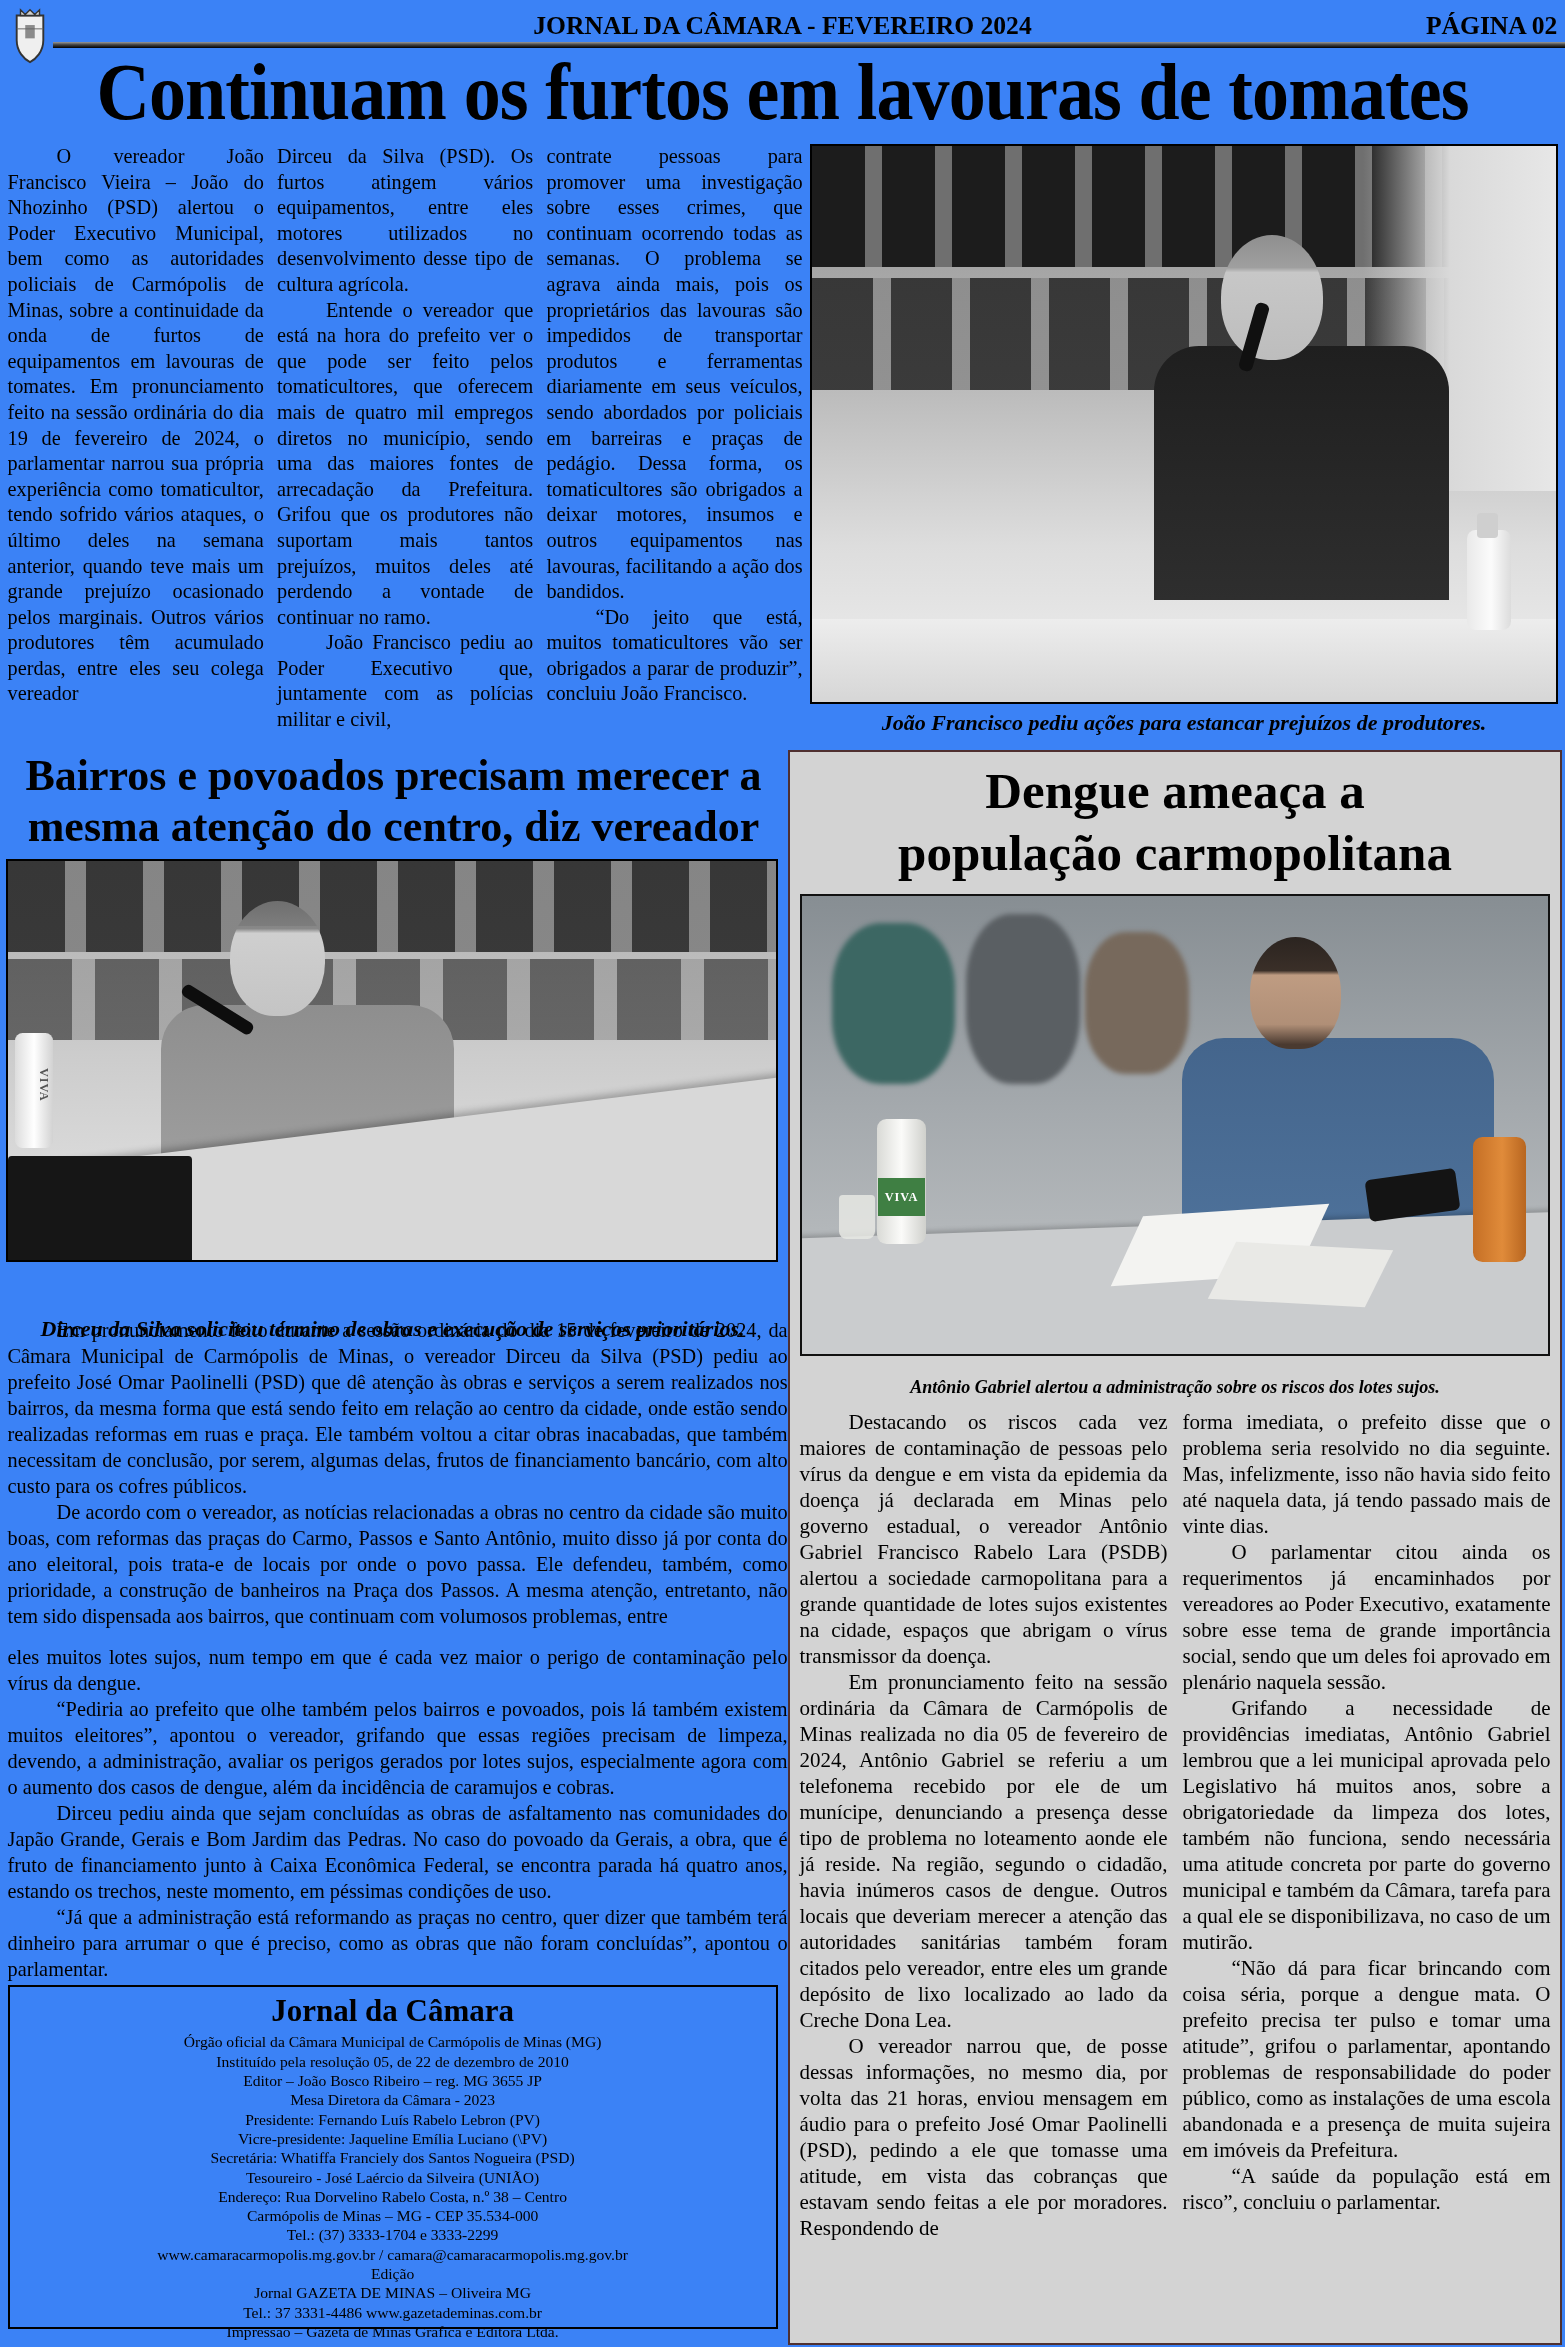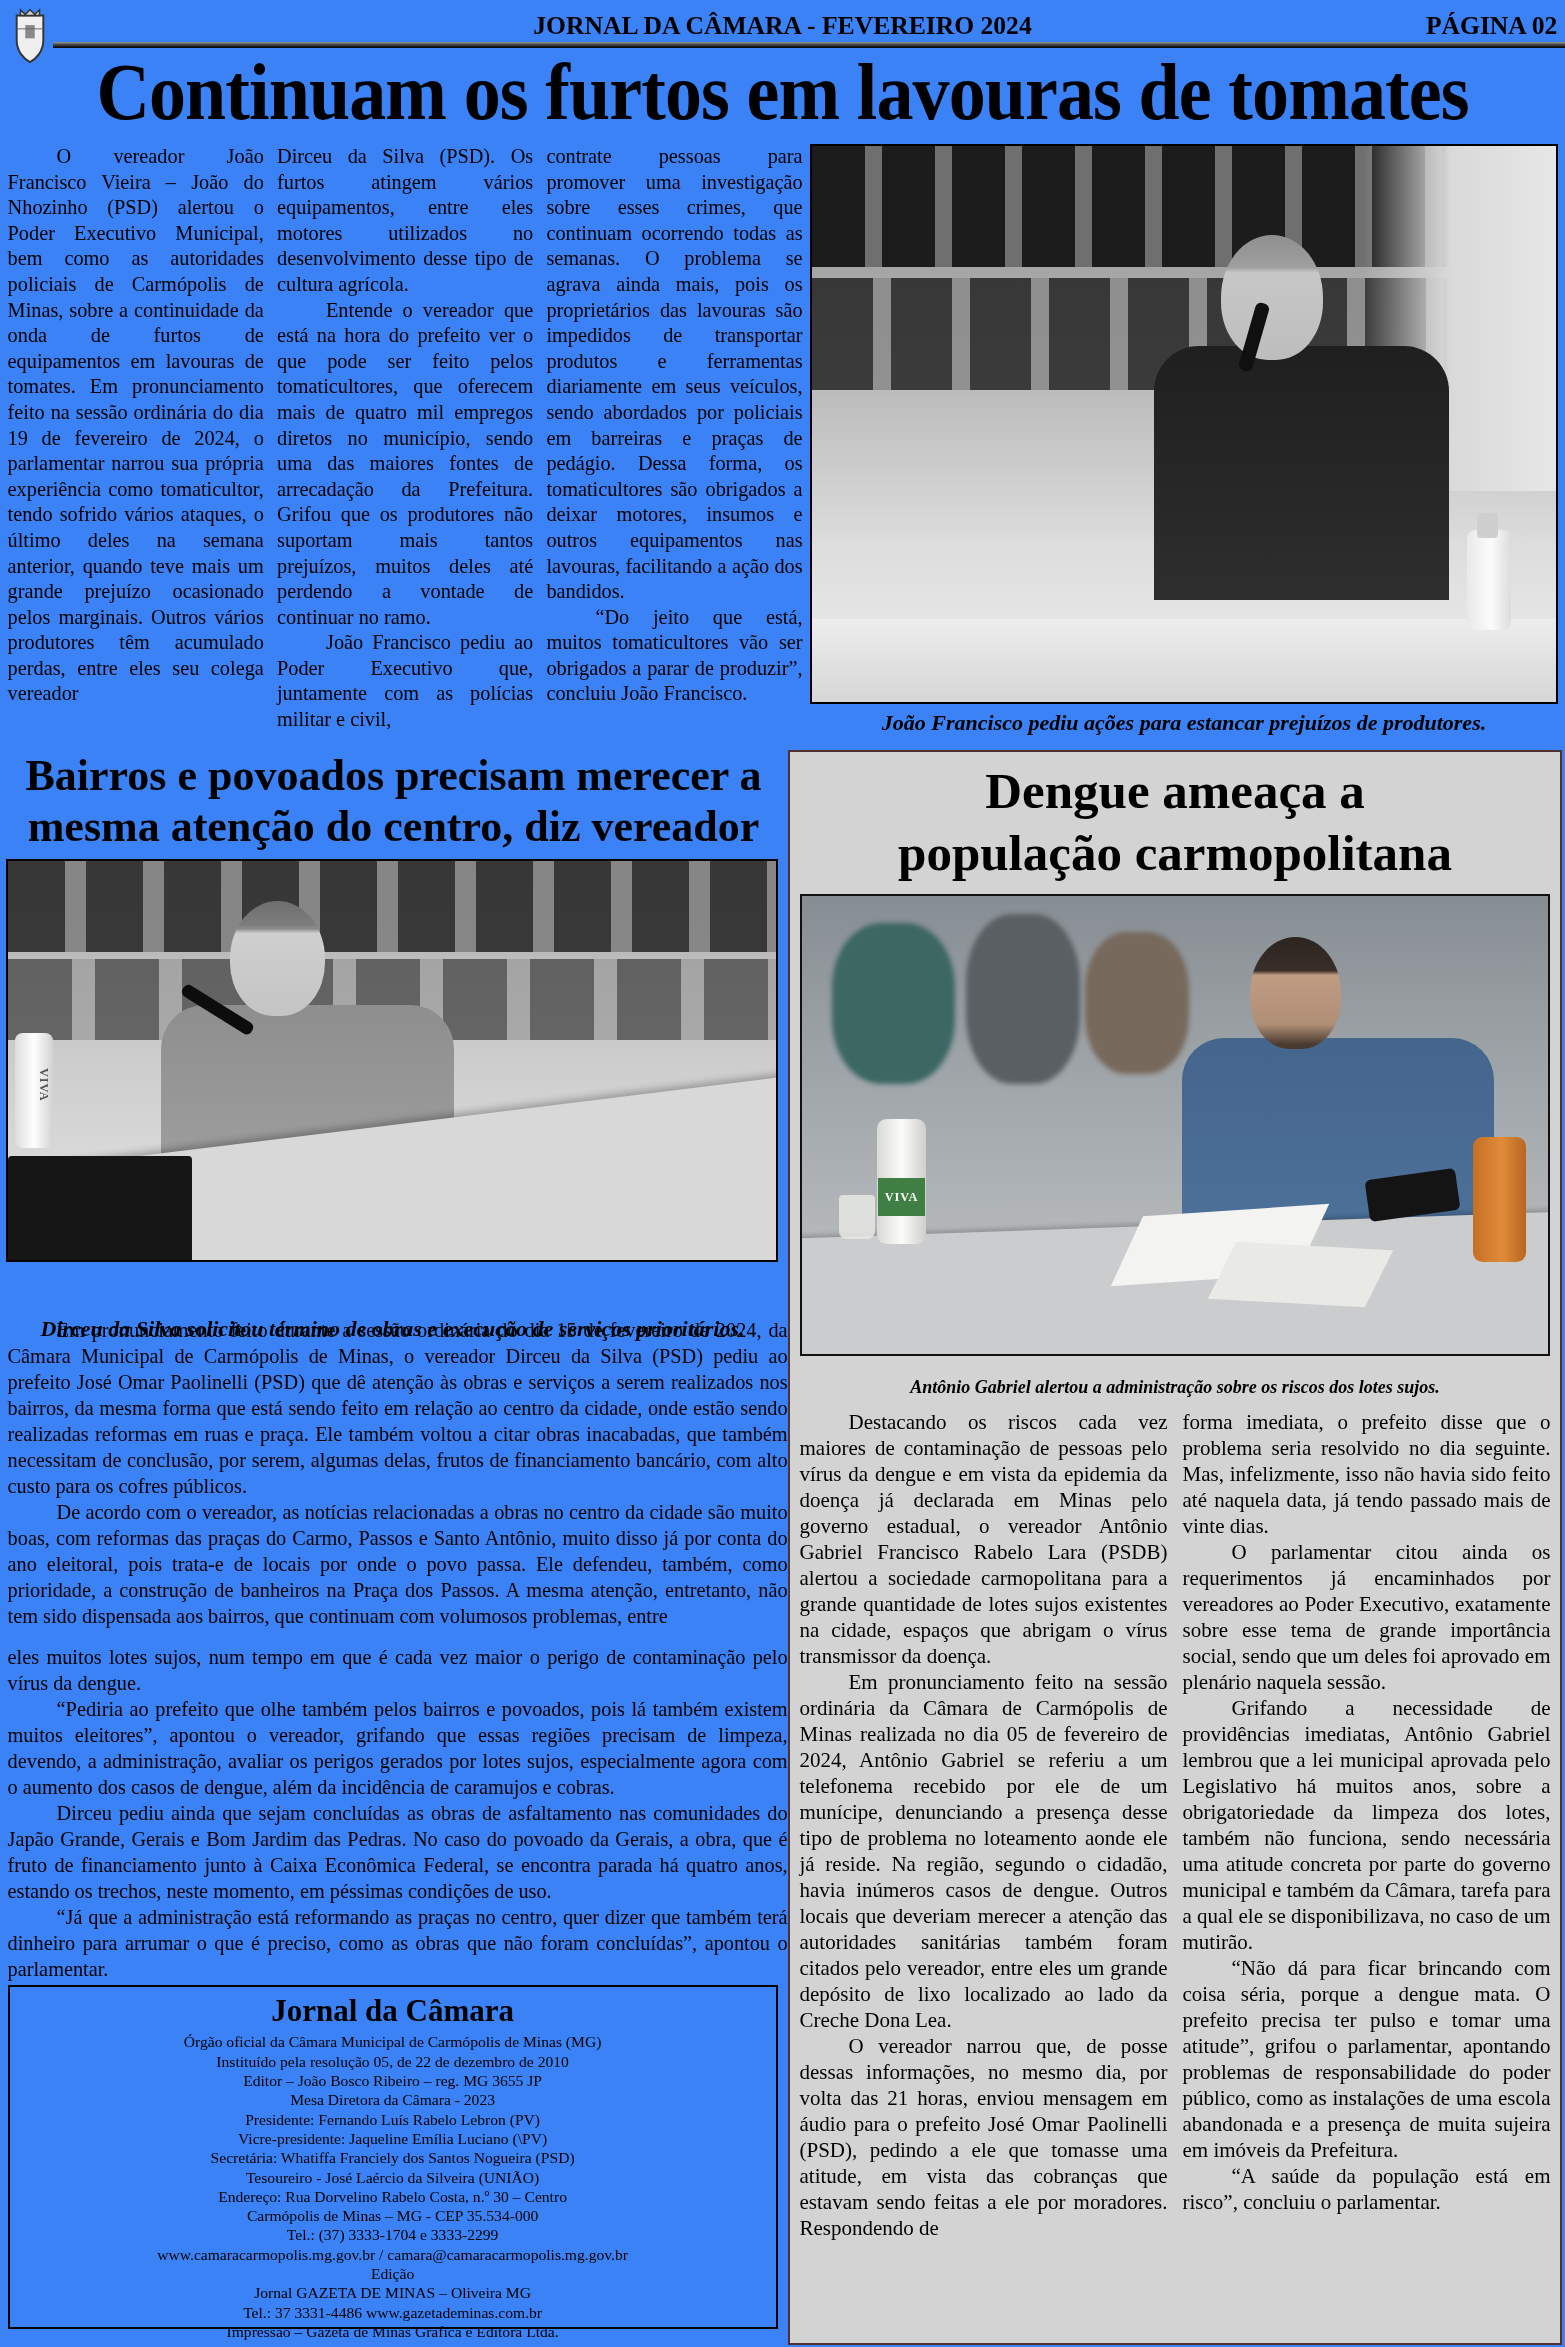--- a/index.html
+++ b/index.html
@@ -218,21 +218,21 @@
   <div class="masthead">
     <div class="mh-title">Jornal da Câmara</div>
     <div class="mh-line">Órgão oficial da Câmara Municipal de Carmópolis de Minas (MG)</div>
     <div class="mh-line">Instituído pela resolução 05, de 22 de dezembro de 2010</div>
     <div class="mh-line">Editor – João Bosco Ribeiro – reg. MG 3655 JP</div>
     <div class="mh-line">Mesa Diretora da Câmara - 2023</div>
     <div class="mh-line">Presidente: Fernando Luís Rabelo Lebron (PV)</div>
     <div class="mh-line">Vicre-presidente: Jaqueline Emília Luciano (\PV)</div>
     <div class="mh-line">Secretária: Whatiffa Franciely dos Santos Nogueira (PSD)</div>
     <div class="mh-line">Tesoureiro - José Laércio da Silveira (UNIÃO)</div>
-    <div class="mh-line">Endereço: Rua Dorvelino Rabelo Costa, n.º 30 – Centro</div>
+    <div class="mh-line">Endereço: Rua Dorvelino Rabelo Costa, n.º 38 – Centro</div>
     <div class="mh-line">Carmópolis de Minas – MG -  CEP  35.534-000</div>
     <div class="mh-line">Tel.: (37) 3333-1704 e 3333-2299</div>
     <div class="mh-line">www.camaracarmopolis.mg.gov.br / camara@camaracarmopolis.mg.gov.br</div>
     <div class="mh-line">Edição</div>
     <div class="mh-line">Jornal GAZETA DE MINAS – Oliveira MG</div>
     <div class="mh-line">Tel.: 37 3331-4486 www.gazetademinas.com.br</div>
     <div class="mh-line">Impressão – Gazeta de Minas Gráfica e Editora Ltda.</div>
   </div>
 
   <div class="dengue">

